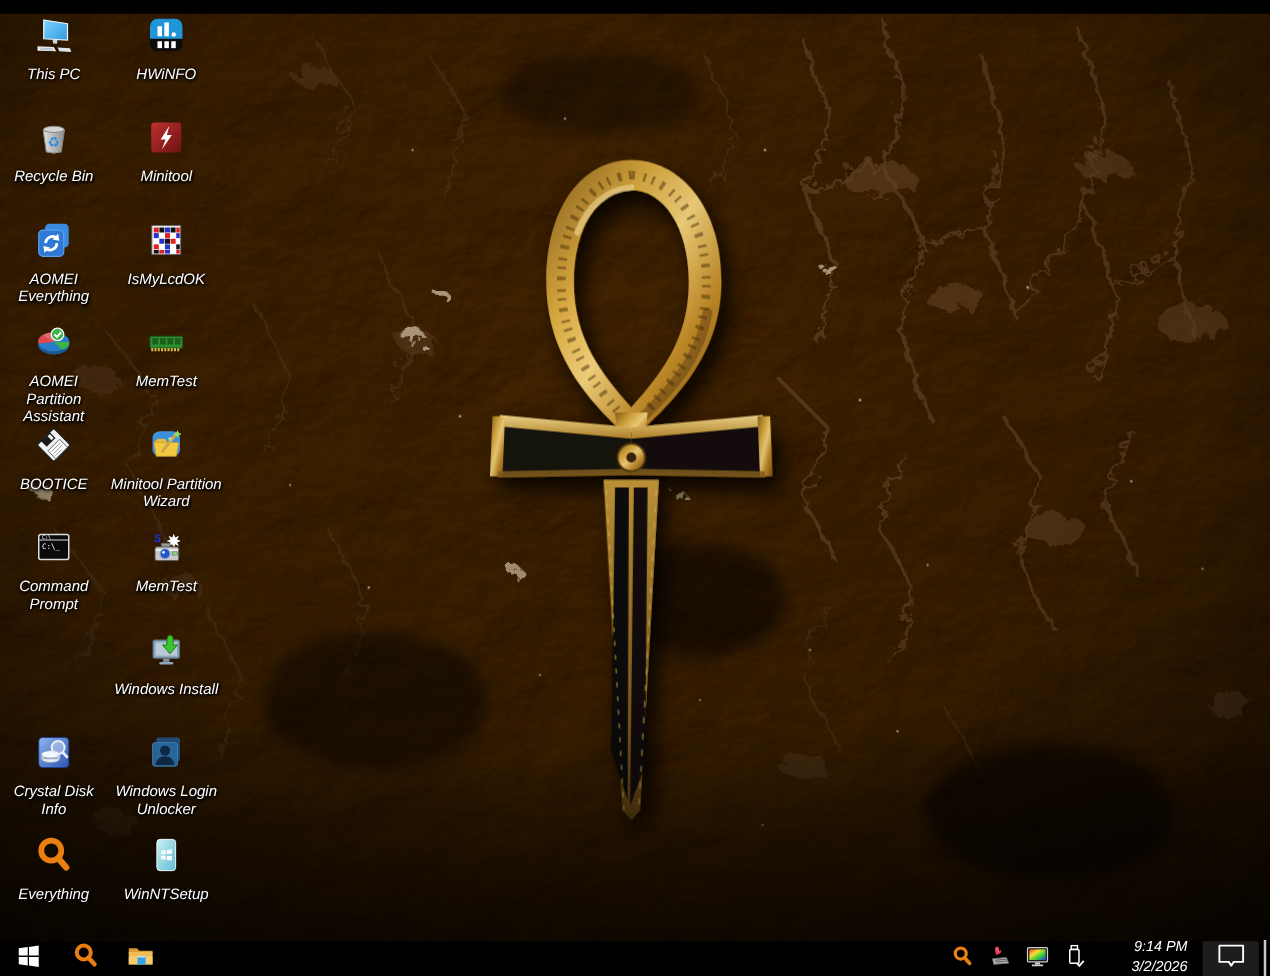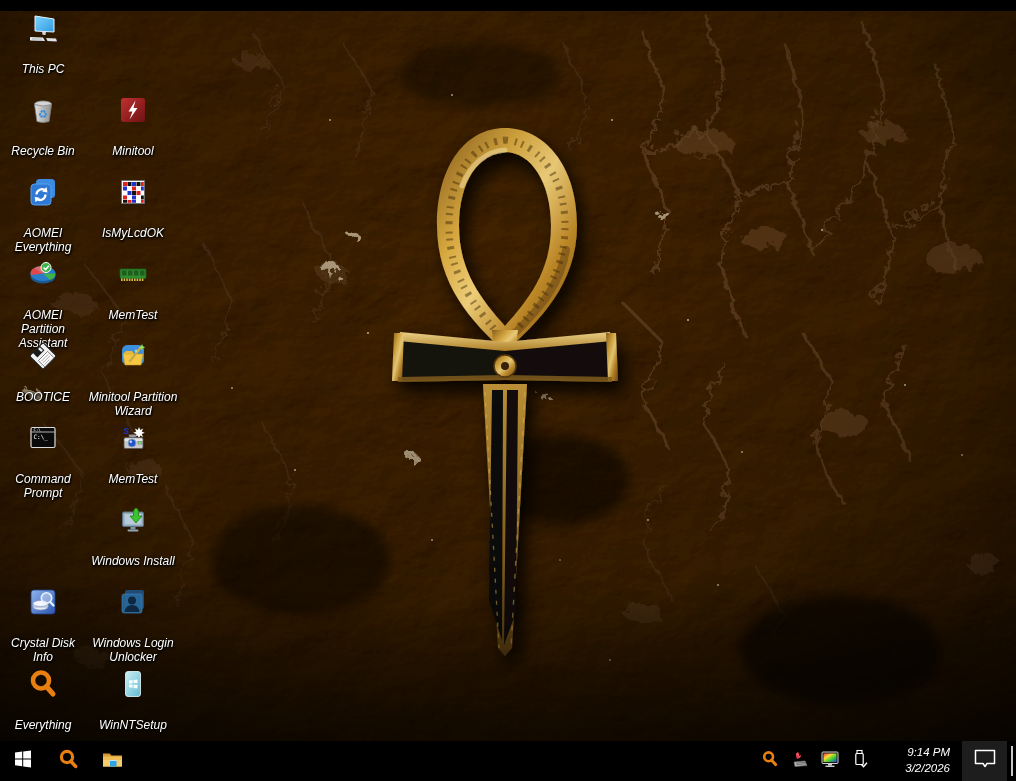--- a/index.html
+++ b/index.html
@@ -4,32 +4,32 @@
 <style>
   html,body{margin:0;padding:0;background:#000;}
   #screen{position:relative;width:1016px;height:781px;overflow:hidden;
     font-family:"Liberation Sans",sans-serif;-webkit-font-smoothing:antialiased;}
   
   #wallpaper{position:absolute;inset:0;width:1016px;height:781px;}
   
   #icon-grid{position:absolute;top:6px;left:0;display:grid;
     grid-template-columns:86px 94px;grid-auto-rows:82px;z-index:3;}
   .cell{display:flex;justify-content:center;align-items:flex-start;}
-  .box{display:flex;flex-direction:column;align-items:center;gap:18px;
+  .box{display:flex;flex-direction:column;align-items:center;gap:8px;
     padding:4px 0 3px 0;width:100%;border:1px solid transparent;}
   .cell.selected .box{background:rgba(125,145,165,.38);
     border:1px solid rgba(195,210,225,.55);}
   .ic{width:34px;height:34px;flex:none;}
   .ic svg{display:block;width:34px;height:34px;}
   .lbl{font-size:12px;font-style:italic;color:#fff;text-align:center;
     line-height:1.15;max-width:86px;
     text-shadow:1px 1px 2px #000,0 0 3px #000,0 2px 3px rgba(0,0,0,.9);}
   .cell.wide .lbl{max-width:106px;}
   
-  #taskbar{position:absolute;left:0;bottom:0;width:1016px;height:40px;
+  #taskbar{position:absolute;left:0;bottom:0;width:1016px;height:28px;
     background:#000;display:flex;align-items:stretch;z-index:5;}
   .tb-btn{width:46px;display:flex;align-items:center;justify-content:center;flex:none;}
   .tb-btn.narrow{width:44px;}
   .tb-spacer{flex:1;}
   .tray{display:flex;align-items:center;gap:6px;padding-right:10px;flex:none;}
   .tray-btn{width:24px;height:40px;display:flex;align-items:center;justify-content:center;}
   .clock{display:flex;flex-direction:column;justify-content:center;align-items:flex-end;
     color:#fff;font-style:italic;font-size:11.5px;line-height:1.35;
     padding:0 12px 0 6px;flex:none;min-width:62px;}
   .action-center{width:45px;background:#1d1d1d;display:flex;align-items:center;
@@ -352,20 +352,37 @@
         <rect x="7" y="18.5" width="15" height="3.5" fill="#dde6f4" stroke="#8899bb" stroke-width="0.7"></rect>
         <ellipse cx="14.5" cy="18.5" rx="7.5" ry="3" fill="#f4f8fe" stroke="#8899bb" stroke-width="0.7"></ellipse>
         <circle cx="20.5" cy="13" r="5.2" fill="rgba(255,255,255,0.35)" stroke="#e8f0fc" stroke-width="1.6"></circle>
         <path d="M24.3,17 L27.5,20.5" stroke="#e8f0fc" stroke-width="2.2" stroke-linecap="round"></path>
             </svg>
       </div>
       <div class="lbl">Crystal Disk Info</div>
         </div>
     </div>
 
+    <div class="cell" style="grid-area:1/2">
+      <div class="box">
+          <div class="ic">
+        <svg viewBox="0 0 34 34">
+        <rect x="4" y="4" width="26" height="26" rx="6" fill="#0c0c0c"></rect>
+        <path d="M4,10 a6,6 0 0 1 6,-6 h14 a6,6 0 0 1 6,6 v10 H4 Z" fill="#2196d6"></path>
+        <rect x="10" y="10" width="3.6" height="8" fill="#fff"></rect>
+        <rect x="15.5" y="7" width="3.6" height="11" fill="#fff"></rect>
+        <circle cx="23" cy="16.5" r="1.8" fill="#fff"></circle>
+        <rect x="10" y="22" width="3.6" height="5.5" fill="#fff"></rect>
+        <rect x="15.5" y="22" width="3.6" height="5.5" fill="#fff"></rect>
+        <rect x="21" y="22" width="3.6" height="5.5" fill="#fff"></rect>
+            </svg>
+      </div>
+      <div class="lbl">HWiNFO</div>
+        </div>
+    </div>
 
     <div class="cell" style="grid-area:2/2">
       <div class="box">
           <div class="ic">
         <svg viewBox="0 0 34 34">
               <defs>
                 <linearGradient id="hwr" x1="0" y1="0" x2="1" y2="1">
         <stop offset="0" stop-color="#c03030"></stop>
                   <stop offset="1" stop-color="#6e1212"></stop>
                 </linearGradient>

